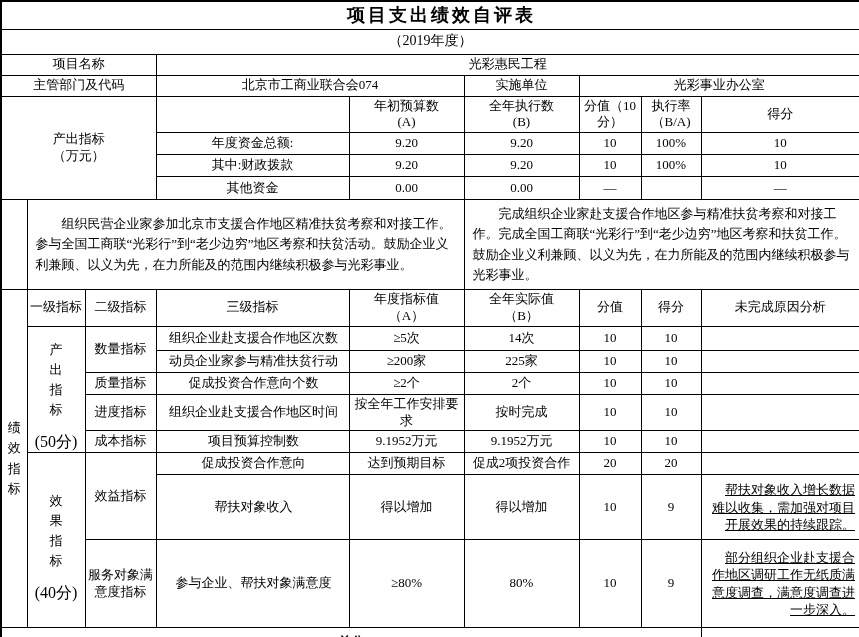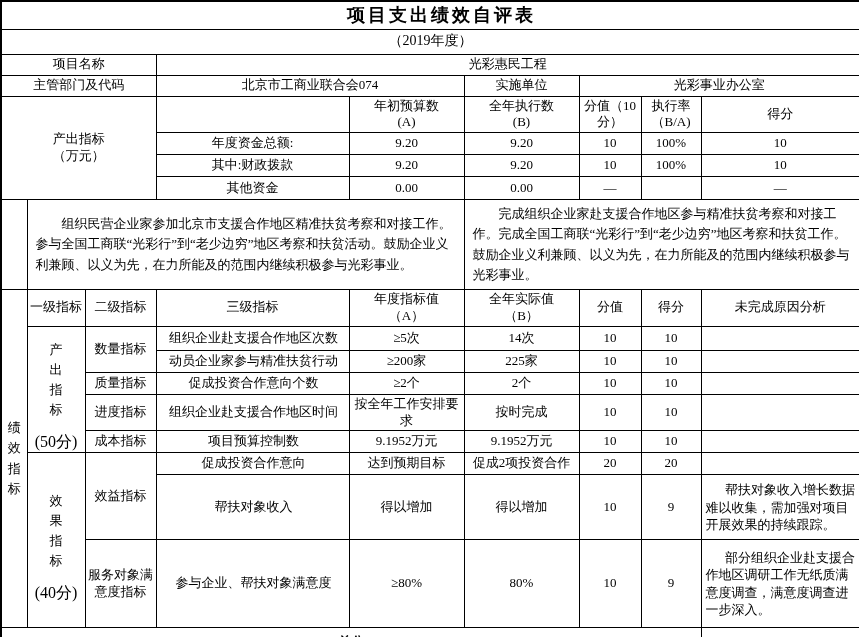--- a/index.html
+++ b/index.html
@@ -9,21 +9,21 @@
     border:2px solid #000;font-size:13px;
   }
   td{border:1px solid #000;text-align:center;vertical-align:middle;padding:1px 2px;overflow:hidden;line-height:1.3;}
   .title-cell{
     font-family:"Liberation Sans","DejaVu Sans",sans-serif;
     font-weight:bold;font-size:18px;letter-spacing:3px;padding-left:24px;
   }
   .subtitle-cell{font-size:14px;}
   .preline{white-space:pre-line;}
   .para{text-align:left;text-indent:2em;padding:4px 8px;line-height:1.55;}
-  .reason{text-align:left;text-indent:1.5em;padding:2px 4px;line-height:1.35;}
+  .reason{text-align:right;text-indent:1.5em;padding:2px 4px;line-height:1.35;text-decoration:underline;}
   .l3{text-align:center;padding-left:4px;}
   .vtext{width:1em;margin:12px auto;word-break:break-all;line-height:1.55;white-space:normal;}
   .weight{font-size:16px;line-height:1.2;}
   .bold{font-weight:bold;}
   
   .r-title{height:28px}.r-sub{height:25px}.r-basic{height:21px}
   .r-fhead{height:33px}.r-fund{height:22px}.r-fund3{height:23px}
   .r-para{height:81px}.r-ihead{height:30px}
   .r-i1{height:24px}.r-i2{height:22px}.r-i3{height:22px}.r-i4{height:34px}
   .r-i5{height:22px}.r-i6{height:22px}.r-i7{height:65px}.r-i8{height:88px}

